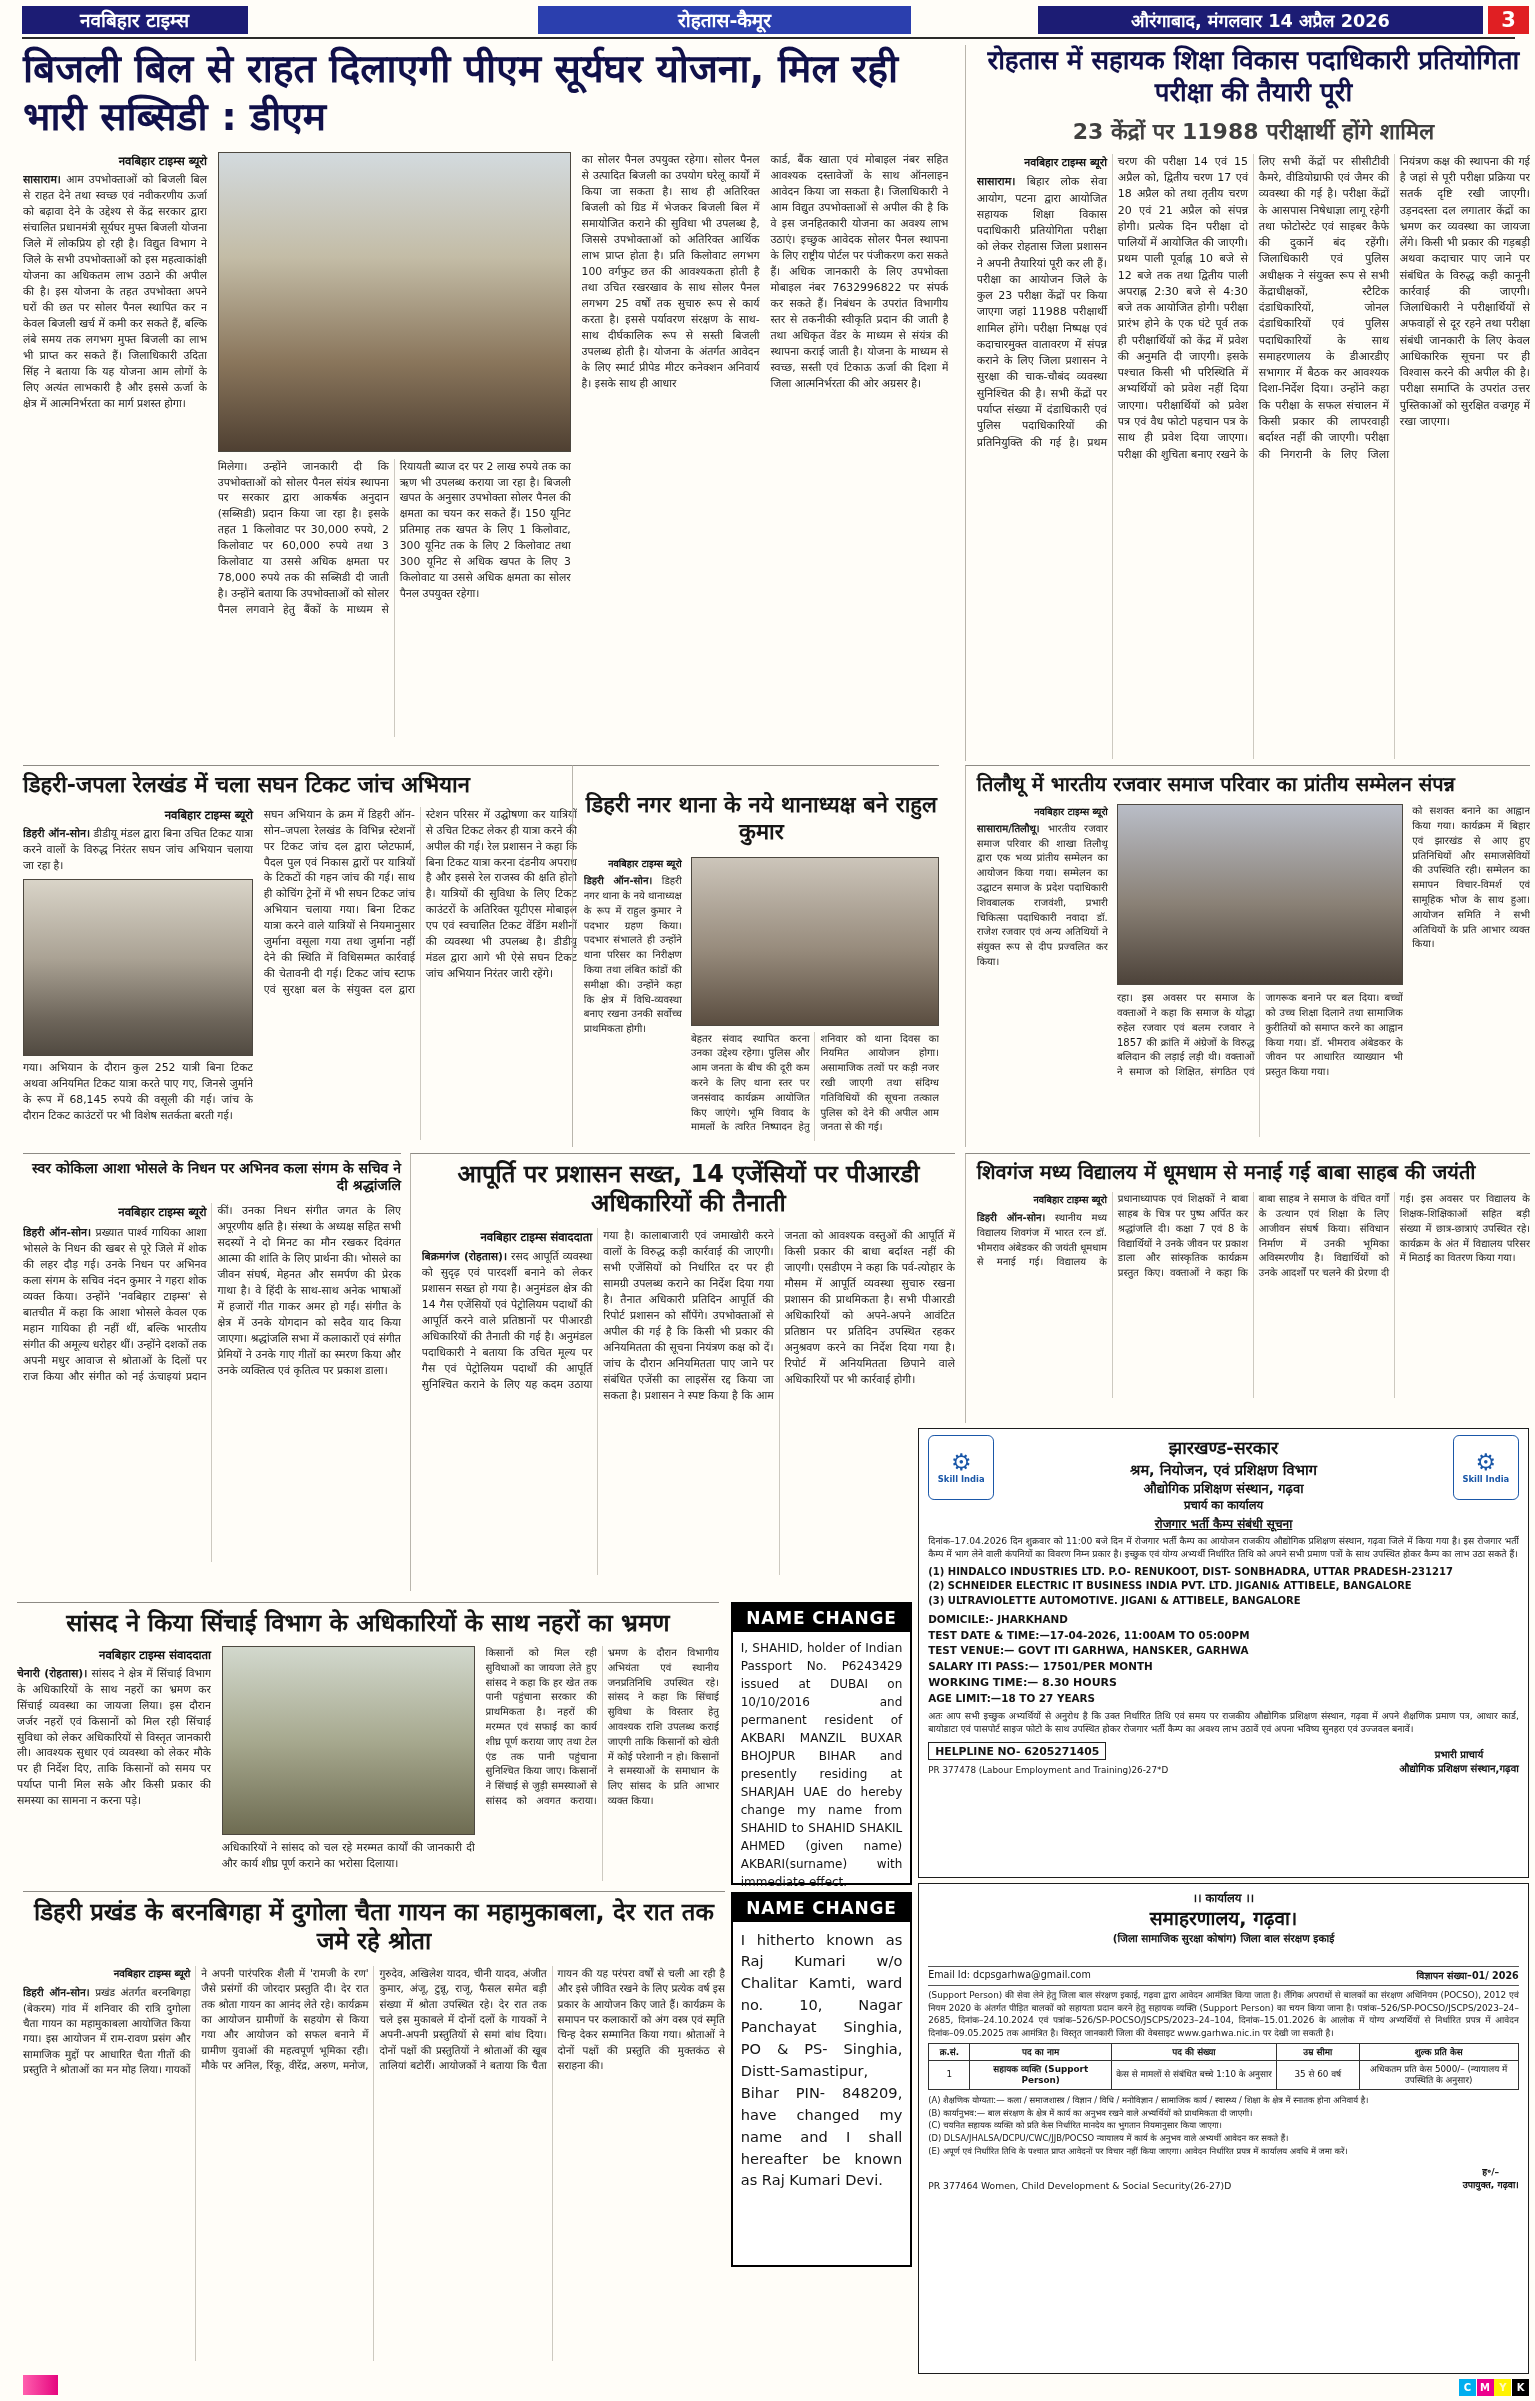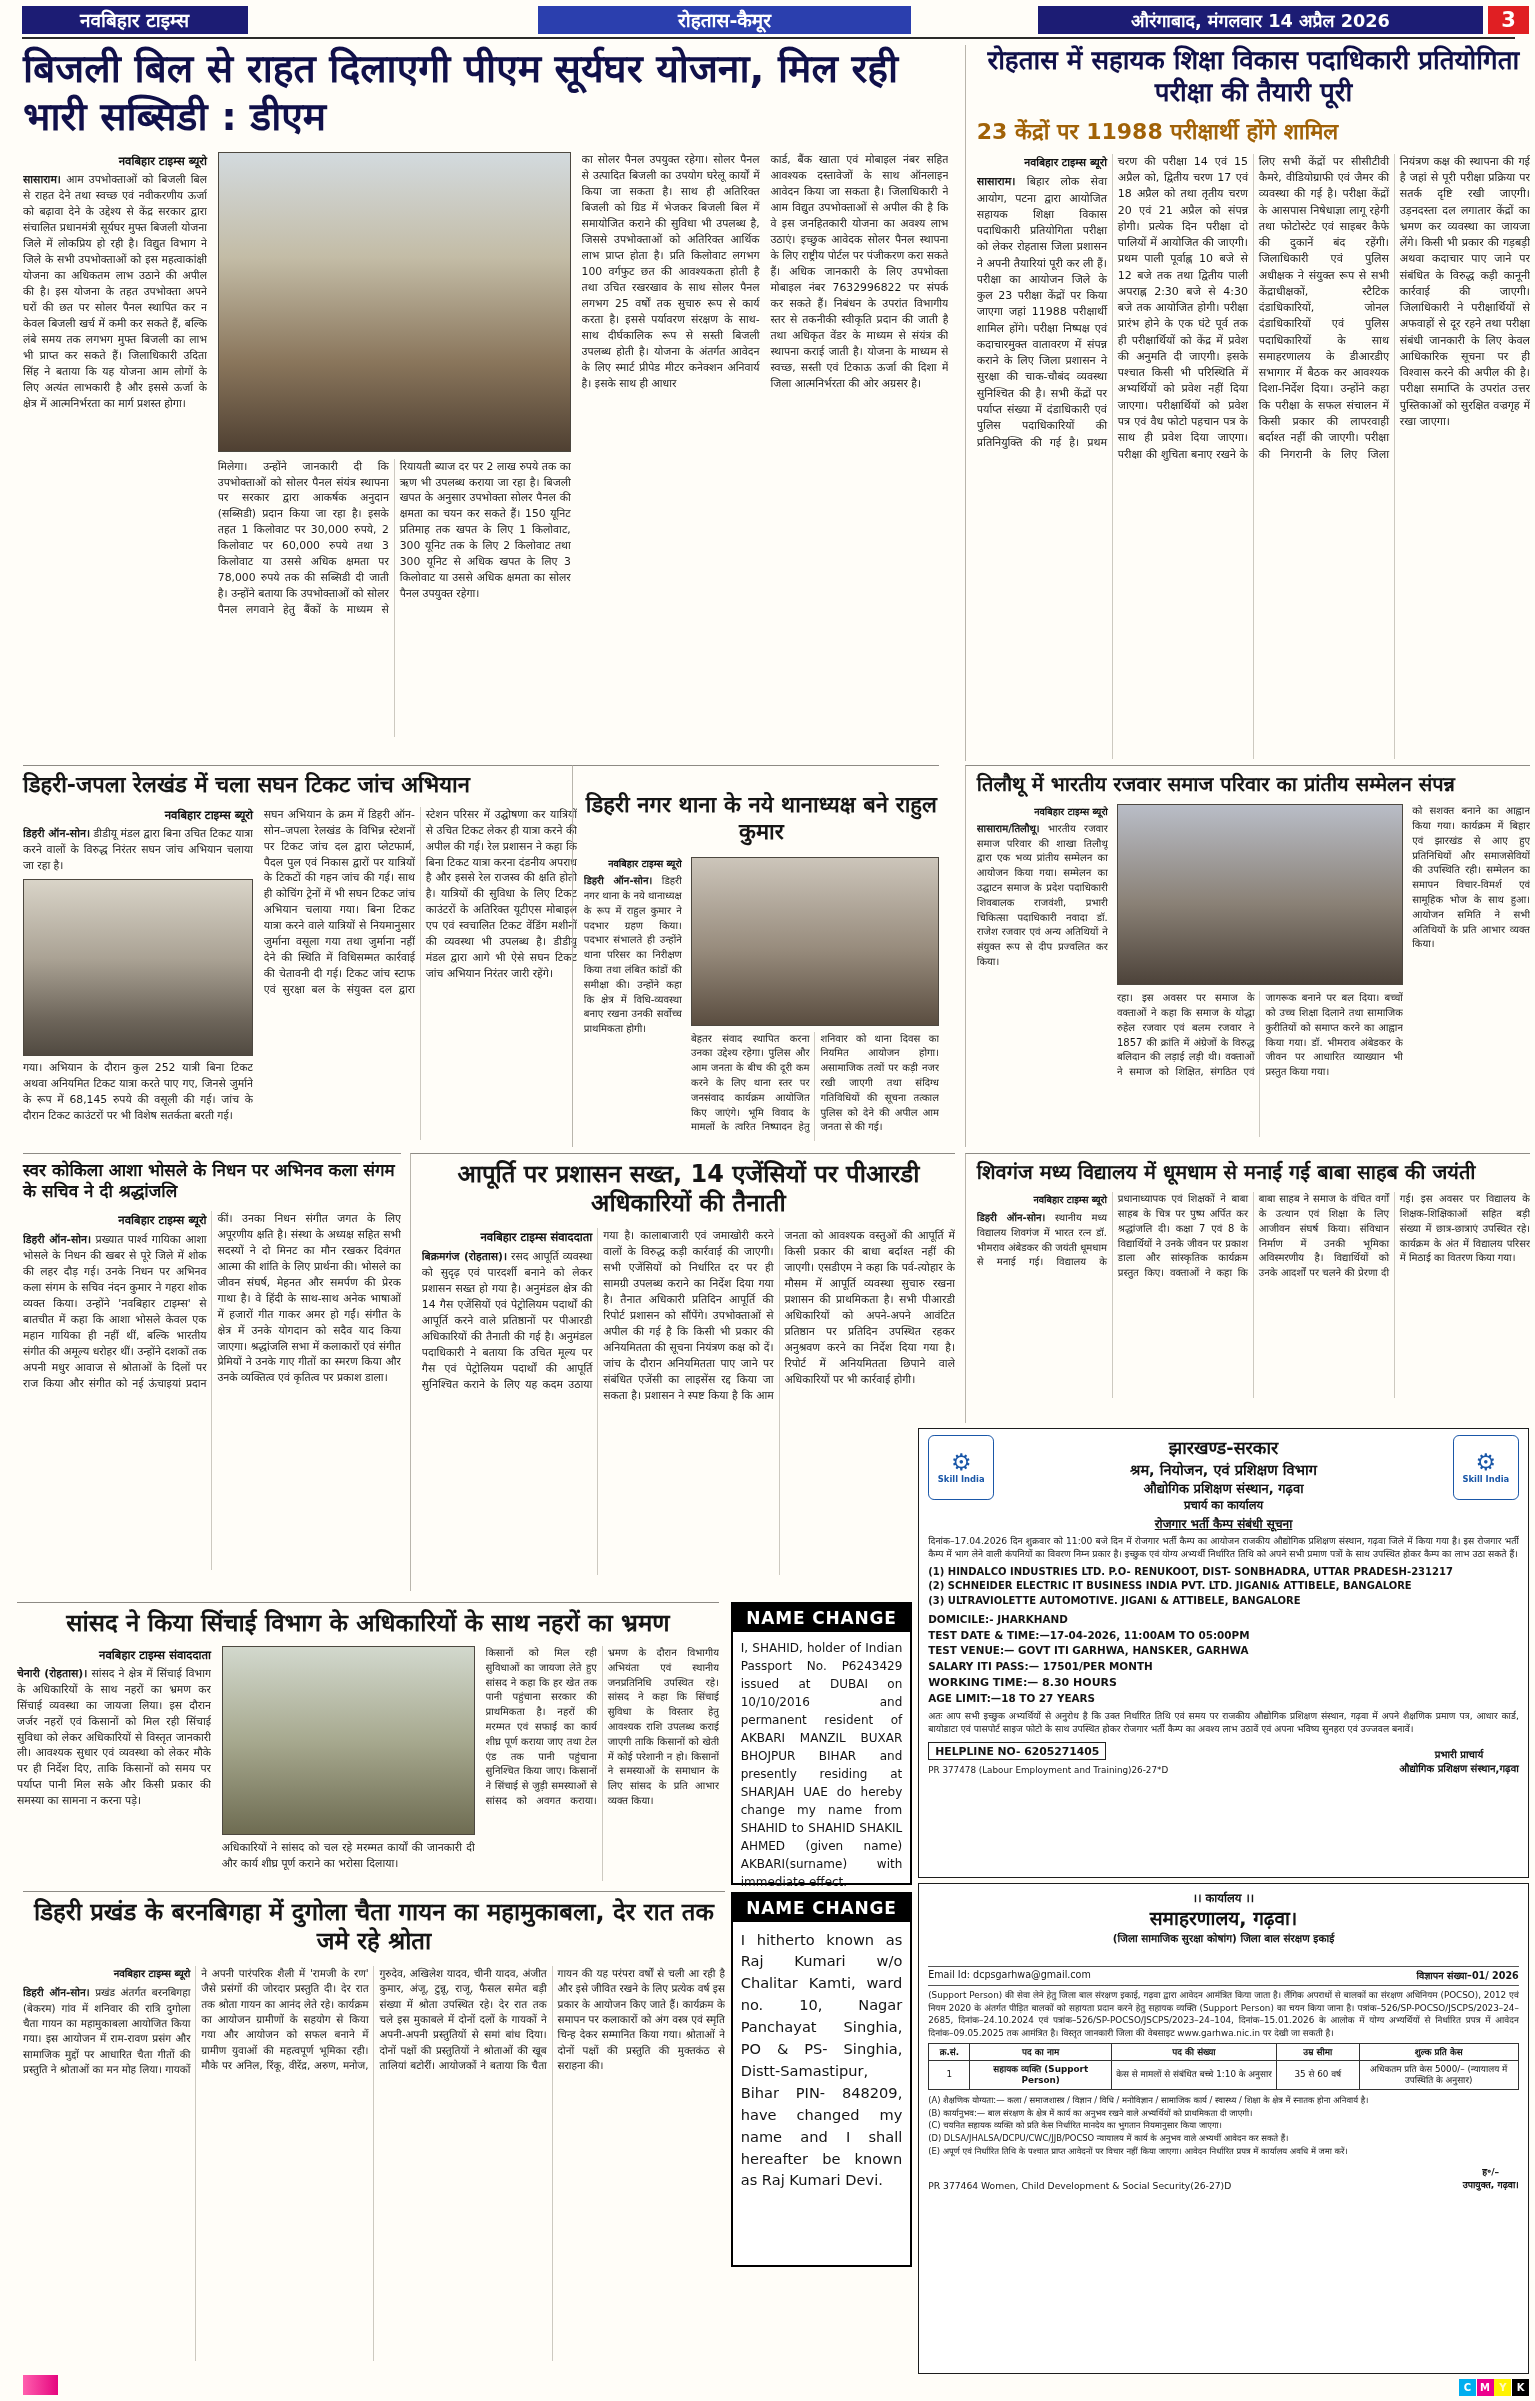--- a/index.html
+++ b/index.html
@@ -7,21 +7,21 @@
   body{font-family:"DejaVu Sans","Liberation Sans",sans-serif;color:#141414}
   .page{position:relative;width:1536px;height:2401px;margin:0 auto;background:#fffdf8;overflow:hidden}
   .abs{position:absolute}
   .mastbox{display:flex;align-items:center;justify-content:center;color:#fff;font-weight:bold;font-size:19px;height:28px;padding:0 10.8px}
   .navy{background:#1c1c74}
   .blue{background:#2b3fae}
   .redbox{background:#e01f23}
   .mastrule{position:absolute;left:21.5px;right:21.5px;top:37px;height:1.5px;background:#2a2a2a}
   .headline{font-weight:bold;color:#10104a;line-height:1.22}
   .hl-black{color:#161616}
-  .subhead-red{color:#a16207;font-weight:bold;}
+  .subhead-red{color:#404040;font-weight:bold;text-align:center}
   .byline{font-weight:bold;text-align:right;font-size:11.5px;padding:0.8px 0 3.8px;color:#111}
   .body{font-size:10.8px;line-height:1.48;text-align:justify;overflow:hidden;color:#1a1a1a}
   .dateline{font-weight:bold}
   .mc{column-gap:10.8px;column-rule:0.8px solid #cdc9c0}
   .photo{border:0.8px solid #4d4840;width:100%}
   .sec{border-top:1.2px solid #8d8a84}
   .vline{border-left:0.8px solid #b9b5ac}
   .ncbox{border:2.3px solid #000;background:#fff}
   .nc-head{background:#000;color:#fff;font-weight:bold;text-align:center;font-size:17px;padding:3.8px 0;letter-spacing:0.8px}
   .nc-body{padding:7px 7.7px;text-align:justify;line-height:1.5}
@@ -119,21 +119,21 @@
       </div>
       <div style="width:286px">
         <div class="photo" style="height:181px;background:linear-gradient(180deg,#b9bdc7 0%,#8a8176 55%,#4d433a 100%)"></div>
         <div class="body mc" style="column-count:2;height:146px;margin-top:6.1px;font-size:10px">रहा। इस अवसर पर समाज के वक्ताओं ने कहा कि समाज के योद्धा रुहेल रजवार एवं बलम रजवार ने 1857 की क्रांति में अंग्रेजों के विरुद्ध बलिदान की लड़ाई लड़ी थी। वक्ताओं ने समाज को शिक्षित, संगठित एवं जागरूक बनाने पर बल दिया। बच्चों को उच्च शिक्षा दिलाने तथा सामाजिक कुरीतियों को समाप्त करने का आह्वान किया गया। डॉ. भीमराव अंबेडकर के जीवन पर आधारित व्याख्यान भी प्रस्तुत किया गया।</div>
       </div>
       <div class="body" style="flex:1;height:338px;font-size:10px">को सशक्त बनाने का आह्वान किया गया। कार्यक्रम में बिहार एवं झारखंड से आए हुए प्रतिनिधियों और समाजसेवियों की उपस्थिति रही। सम्मेलन का समापन विचार-विमर्श एवं सामूहिक भोज के साथ हुआ। आयोजन समिति ने सभी अतिथियों के प्रति आभार व्यक्त किया।</div>
     </div>
   </section>
 
   <section class="abs sec" style="left:23px;top:1153px;width:378px;height:438px;padding-top:6.1px">
-    <h2 class="headline hl-black" style="font-size:17px;text-align:left">स्वर कोकिला आशा भोसले के निधन पर अभिनव कला संगम के सचिव ने दी श्रद्धांजलि</h2>
+    <h2 class="headline hl-black" style="font-size:14px;text-align:right">स्वर कोकिला आशा भोसले के निधन पर अभिनव कला संगम के सचिव ने दी श्रद्धांजलि</h2>
     <div class="body mc" style="column-count:2;height:359px;margin-top:9.2px">
       <div class="byline">नवबिहार टाइम्स ब्यूरो</div>
       <span class="dateline">डिहरी ऑन-सोन।</span>
       <span>प्रख्यात पार्श्व गायिका आशा भोसले के निधन की खबर से पूरे जिले में शोक की लहर दौड़ गई। उनके निधन पर अभिनव कला संगम के सचिव नंदन कुमार ने गहरा शोक व्यक्त किया। उन्होंने 'नवबिहार टाइम्स' से बातचीत में कहा कि आशा भोसले केवल एक महान गायिका ही नहीं थीं, बल्कि भारतीय संगीत की अमूल्य धरोहर थीं। उन्होंने दशकों तक अपनी मधुर आवाज से श्रोताओं के दिलों पर राज किया और संगीत को नई ऊंचाइयां प्रदान कीं। उनका निधन संगीत जगत के लिए अपूरणीय क्षति है। संस्था के अध्यक्ष सहित सभी सदस्यों ने दो मिनट का मौन रखकर दिवंगत आत्मा की शांति के लिए प्रार्थना की। भोसले का जीवन संघर्ष, मेहनत और समर्पण की प्रेरक गाथा है। वे हिंदी के साथ-साथ अनेक भाषाओं में हजारों गीत गाकर अमर हो गईं। संगीत के क्षेत्र में उनके योगदान को सदैव याद किया जाएगा। श्रद्धांजलि सभा में कलाकारों एवं संगीत प्रेमियों ने उनके गाए गीतों का स्मरण किया और उनके व्यक्तित्व एवं कृतित्व पर प्रकाश डाला।</span>
     </div>
   </section>
 
   <section class="abs sec vline" style="left:410px;top:1153px;width:545px;height:438px;padding:6.1px 0 0 10.8px">
     <h2 class="headline hl-black" style="font-size:24px;text-align:center">आपूर्ति पर प्रशासन सख्त, 14 एजेंसियों पर पीआरडी अधिकारियों की तैनाती</h2>
     <div class="body mc" style="column-count:3;height:347px;margin-top:9.2px">

